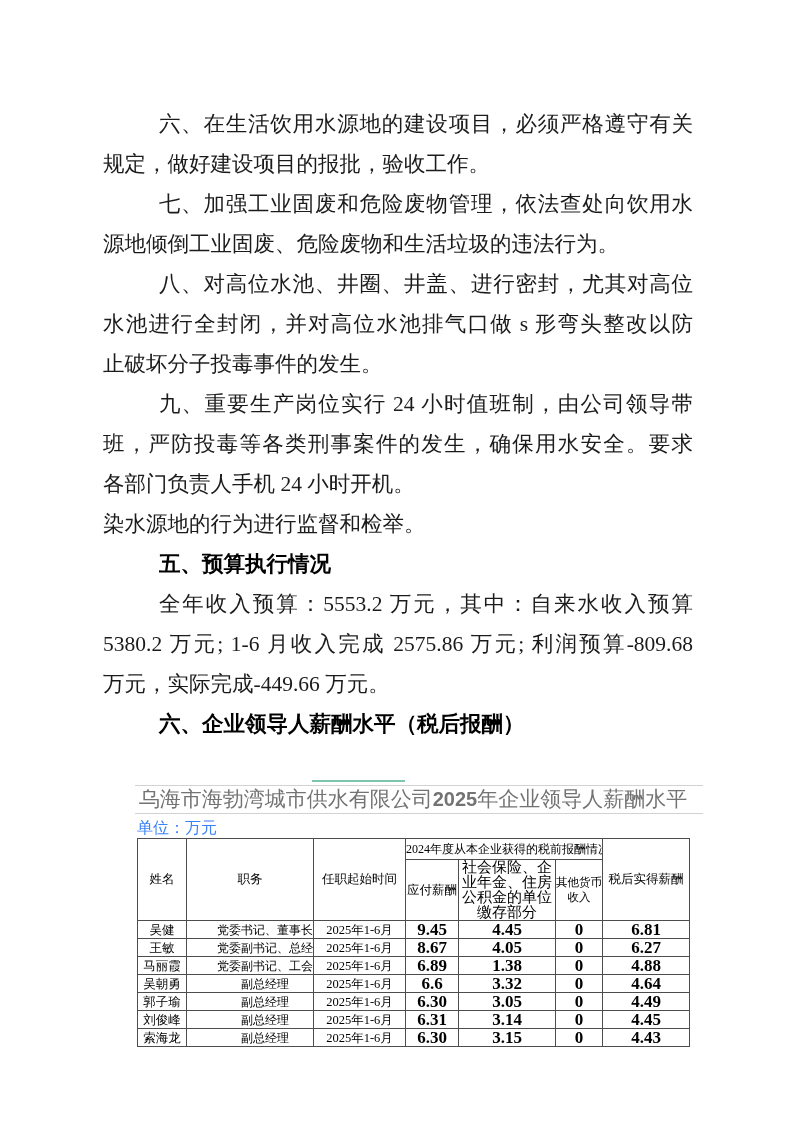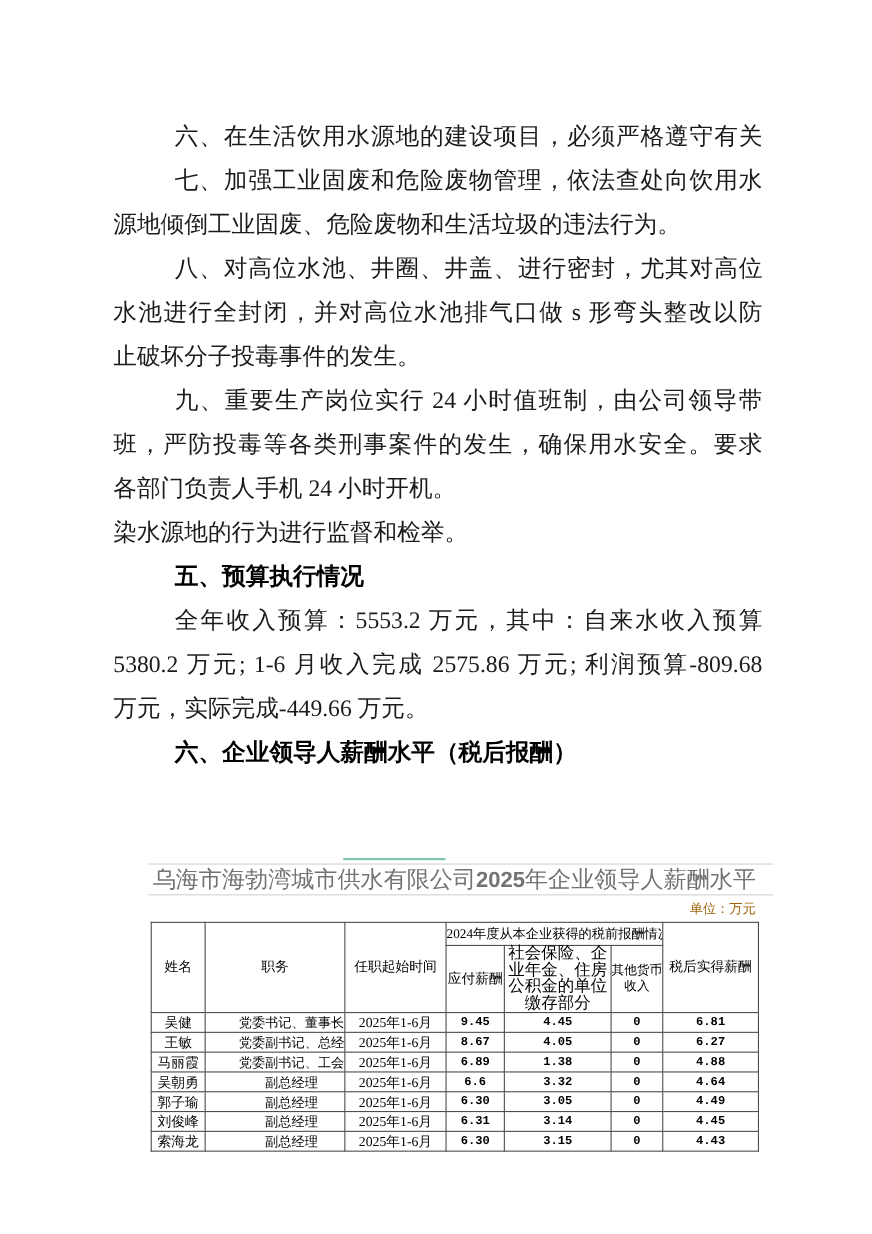--- a/index.html
+++ b/index.html
@@ -32,21 +32,21 @@
   .table-title{
     position:absolute;left:137px;top:787px;width:552px;height:25px;
     line-height:25px;text-align:center;font-size:21px;color:#737373;white-space:nowrap;
   }
   .table-title .year{
     font-family:"Liberation Sans","DejaVu Sans",sans-serif;
     font-weight:700;font-size:20px;
   }
   .unit-label{
     position:absolute;left:137px;top:818px;width:550px;
-    text-align:right;font-size:12px;color:#a16207;
+    text-align:left;font-size:16px;color:#3b82f6;
   }
 
   
   .salary-table{
     position:absolute;left:137px;top:838px;width:552px;
     border-collapse:collapse;table-layout:fixed;background:#fff;
   }
   .salary-table th,.salary-table td{
     border:1px solid #4d4d4d;padding:0;margin:0;
     text-align:center;vertical-align:middle;
@@ -55,31 +55,32 @@
   .salary-table thead tr.group-row{height:21px;}
   .salary-table thead tr.sub-row{height:44px;}
   .salary-table th{font-size:12.5px;line-height:15px;}
   .salary-table th.group{font-size:12px;white-space:nowrap;overflow:hidden;}
   .salary-table th.social{font-size:15px;}
   .salary-table th.other{font-size:11.5px;}
   .salary-table tbody tr{height:18px;}
   .salary-table tbody td{font-size:12.5px;line-height:16px;overflow:hidden;white-space:nowrap;}
   .salary-table tbody td.pos{font-size:12px;padding-left:30px;}
   .salary-table tbody td.num{
-    font-family:Liberation Mono, monospace;
-    font-weight:700;font-size:11px;
+    font-family:Liberation Serif, serif;
+    font-weight:700;font-size:17px;
   }
 </style>
 </head>
 <body>
 
 <div class="page">
 
   <div class="body-text">
       <div class="line first">六、在生活饮用水源地的建设项目，必须严格遵守有关</div>
+      <div class="line last">规定，做好建设项目的报批，验收工作。</div>
       <div class="line first">七、加强工业固废和危险废物管理，依法查处向饮用水</div>
       <div class="line last">源地倾倒工业固废、危险废物和生活垃圾的违法行为。</div>
       <div class="line first">八、对高位水池、井圈、井盖、进行密封，尤其对高位</div>
       <div class="line">水池进行全封闭，并对高位水池排气口做 s 形弯头整改以防</div>
       <div class="line last">止破坏分子投毒事件的发生。</div>
       <div class="line first">九、重要生产岗位实行 24 小时值班制，由公司领导带</div>
       <div class="line">班，严防投毒等各类刑事案件的发生，确保用水安全。要求</div>
       <div class="line last">各部门负责人手机 24 小时开机。</div>
       <div class="line last">染水源地的行为进行监督和检举。</div>
       <div class="line heading first last">五、预算执行情况</div>

